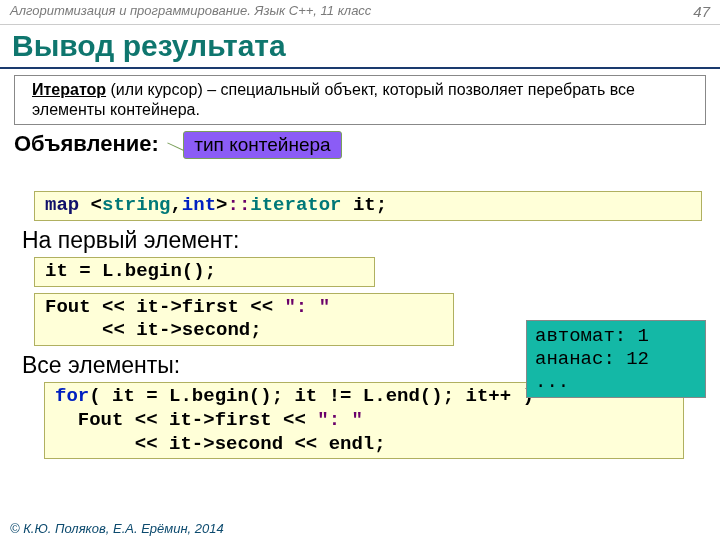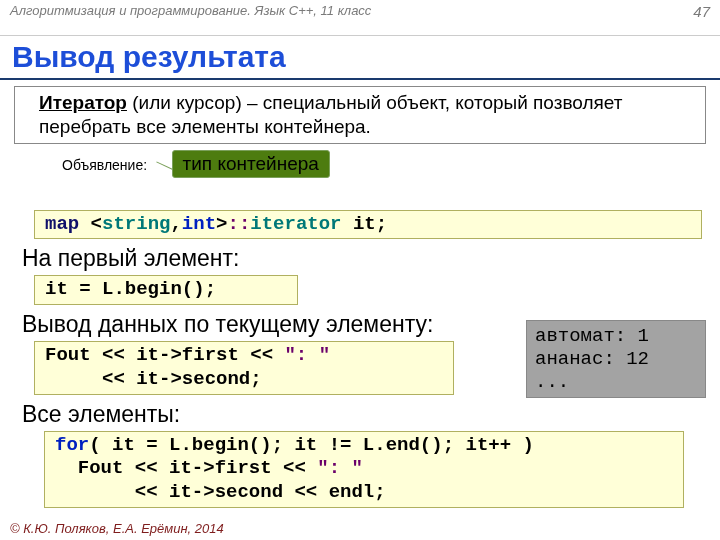--- a/index.html
+++ b/index.html
@@ -6,61 +6,60 @@
   body {
     width: 720px;
     height: 540px;
     background: #fff;
     font-family: Arial, sans-serif;
     position: relative;
     overflow: hidden;
   }
   .header {
     background: #fff;
-    padding: 3px 10px 15px 10px;
+    padding: 3px 10px 4px 10px;
     display: flex;
     justify-content: space-between;
     font-style: italic;
     color: #7a7a7a;
     font-size: 13px;
     border-bottom: 1px solid #ccc;
   }
   .page-num { font-weight: normal; font-size: 15px; }
   .title {
     font-size: 30px;
     font-weight: bold;
-    color: #1d4ed8;
+    color: #0f766e;
     padding: 4px 12px 4px 12px;
     border-bottom: 2px solid #1a3a6e;
   }
   .content { padding: 6px 14px 0 14px; }
   .def-box {
     border: 1px solid #888;
-    padding: 4px 24px;
-    font-size: 19px;
+    padding: 4px 17px;
+    font-size: 16px;
     line-height: 1.25;
     margin-bottom: 6px;
   }
   .def-box .term { font-weight: bold; text-decoration: underline; }
   .row { margin-top: 2px; }
   .label {
-    font-size: 14px;
-    font-weight: normal;
+    font-size: 22px;
+    font-weight: bold;
     display: inline-block;
-    margin-left: 48px;
   }
   .label-plain {
     font-size: 23px;
     display: inline-block;
     margin-left: 8px;
   }
   .callout {
     display: inline-block;
     border: 1.5px solid #7ba05b;
-    background: #4d7c0f;
+    background: #8b5cf6;
     border-radius: 3px;
     padding: 2px 10px;
     font-size: 19px;
     margin-left: 20px;
     position: relative;
   }
   .callout::before {
     content: "";
     position: absolute;
     left: -18px;
@@ -88,35 +87,35 @@
   .kw-teal { color: #007878; }
   .kw-navy { color: #10106a; }
   .kw-purple { color: #6a006a; }
   .str { color: #6a006a; }
   .output-box {
     position: absolute;
     right: 14px;
     top: 320px;
     width: 180px;
     border: 1px solid #888;
-    background: #a3a3a3;
+    background: #14b8a6;
     font-family: "Courier New", monospace;
     font-size: 19px;
     padding: 4px 8px;
     line-height: 1.2;
   }
   .footer {
     position: absolute;
     bottom: 4px;
     left: 10px;
     right: 10px;
     display: flex;
     justify-content: space-between;
     font-style: italic;
-    color: #7f1d1d;
+    color: #0c4a6e;
     font-size: 13px;
   }
 </style>
 </head>
 <body>
 
 <div class="header">
   <span>Алгоритмизация и программирование. Язык C++, 11 класс</span>
   <span class="page-num">47</span>
 </div>
@@ -130,23 +129,22 @@
   </div>
 
   <div class="row">
     <span class="label">Объявление:</span>
     <span class="callout">тип контейнера</span>
   </div>
 
   <div class="code-block wide"><span class="kw-navy">map</span><span> &lt;</span><span class="kw-teal">string</span><span>,</span><span class="kw-blue">int</span><span>&gt;</span><span class="kw-purple">:</span><span class="kw-purple">:</span><span class="kw-teal">iterator</span><span> it;</span></div>
 
   <div class="label-plain">На первый элемент:</div>
-  <div class="code-block" style="width:264px">it = L.begin();</div>
+  <div class="code-block" style="width:341px">it = L.begin();</div>
 
-  <div class="label-plain">Вывод данных по текущему элементу:</div>
   <div class="code-block" style="width:420px"><span>Fout &lt;&lt; it-&gt;first &lt;&lt; </span><span class="str">": "</span>
 <span>     &lt;&lt; it-&gt;second;</span></div>
 
   <div class="label-plain">Все элементы:</div>
   <div class="code-block small-indent" style="width:640px"><span class="kw-blue">for</span><span>( it = L.begin(); it != L.end(); it++ )</span>
 <span>  Fout &lt;&lt; it-&gt;first &lt;&lt; </span><span class="str">": "</span>
 <span>       &lt;&lt; it-&gt;second &lt;&lt; endl;</span></div>
 
 </div>
 

